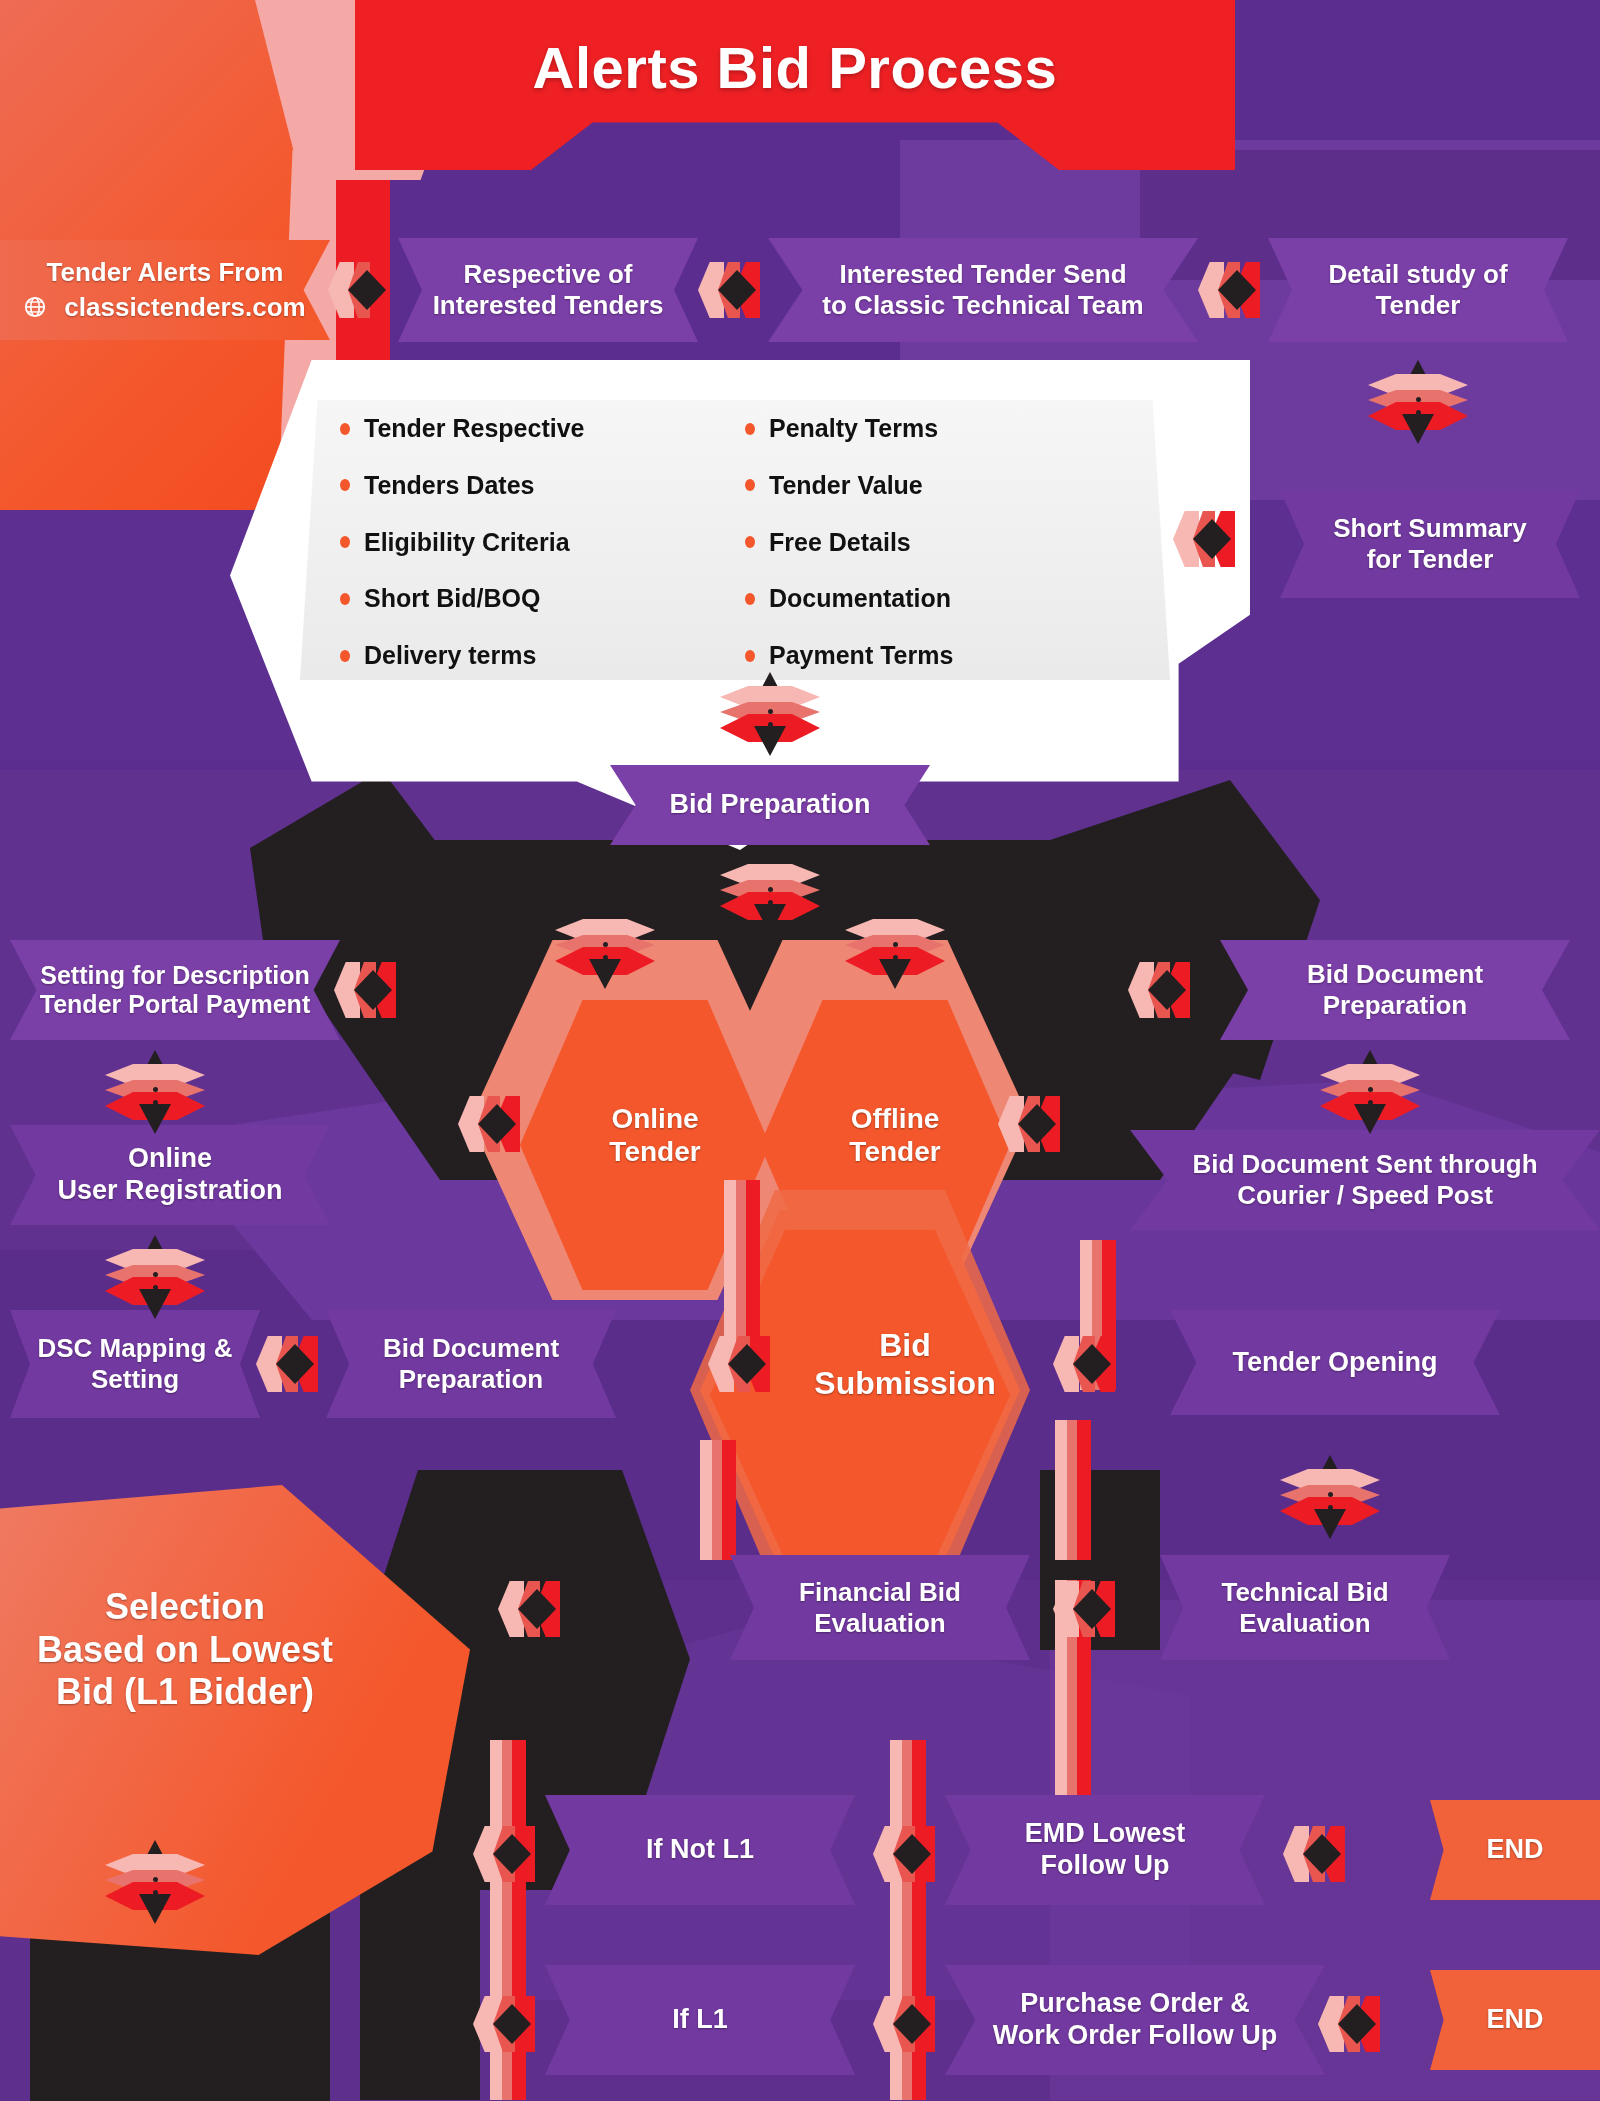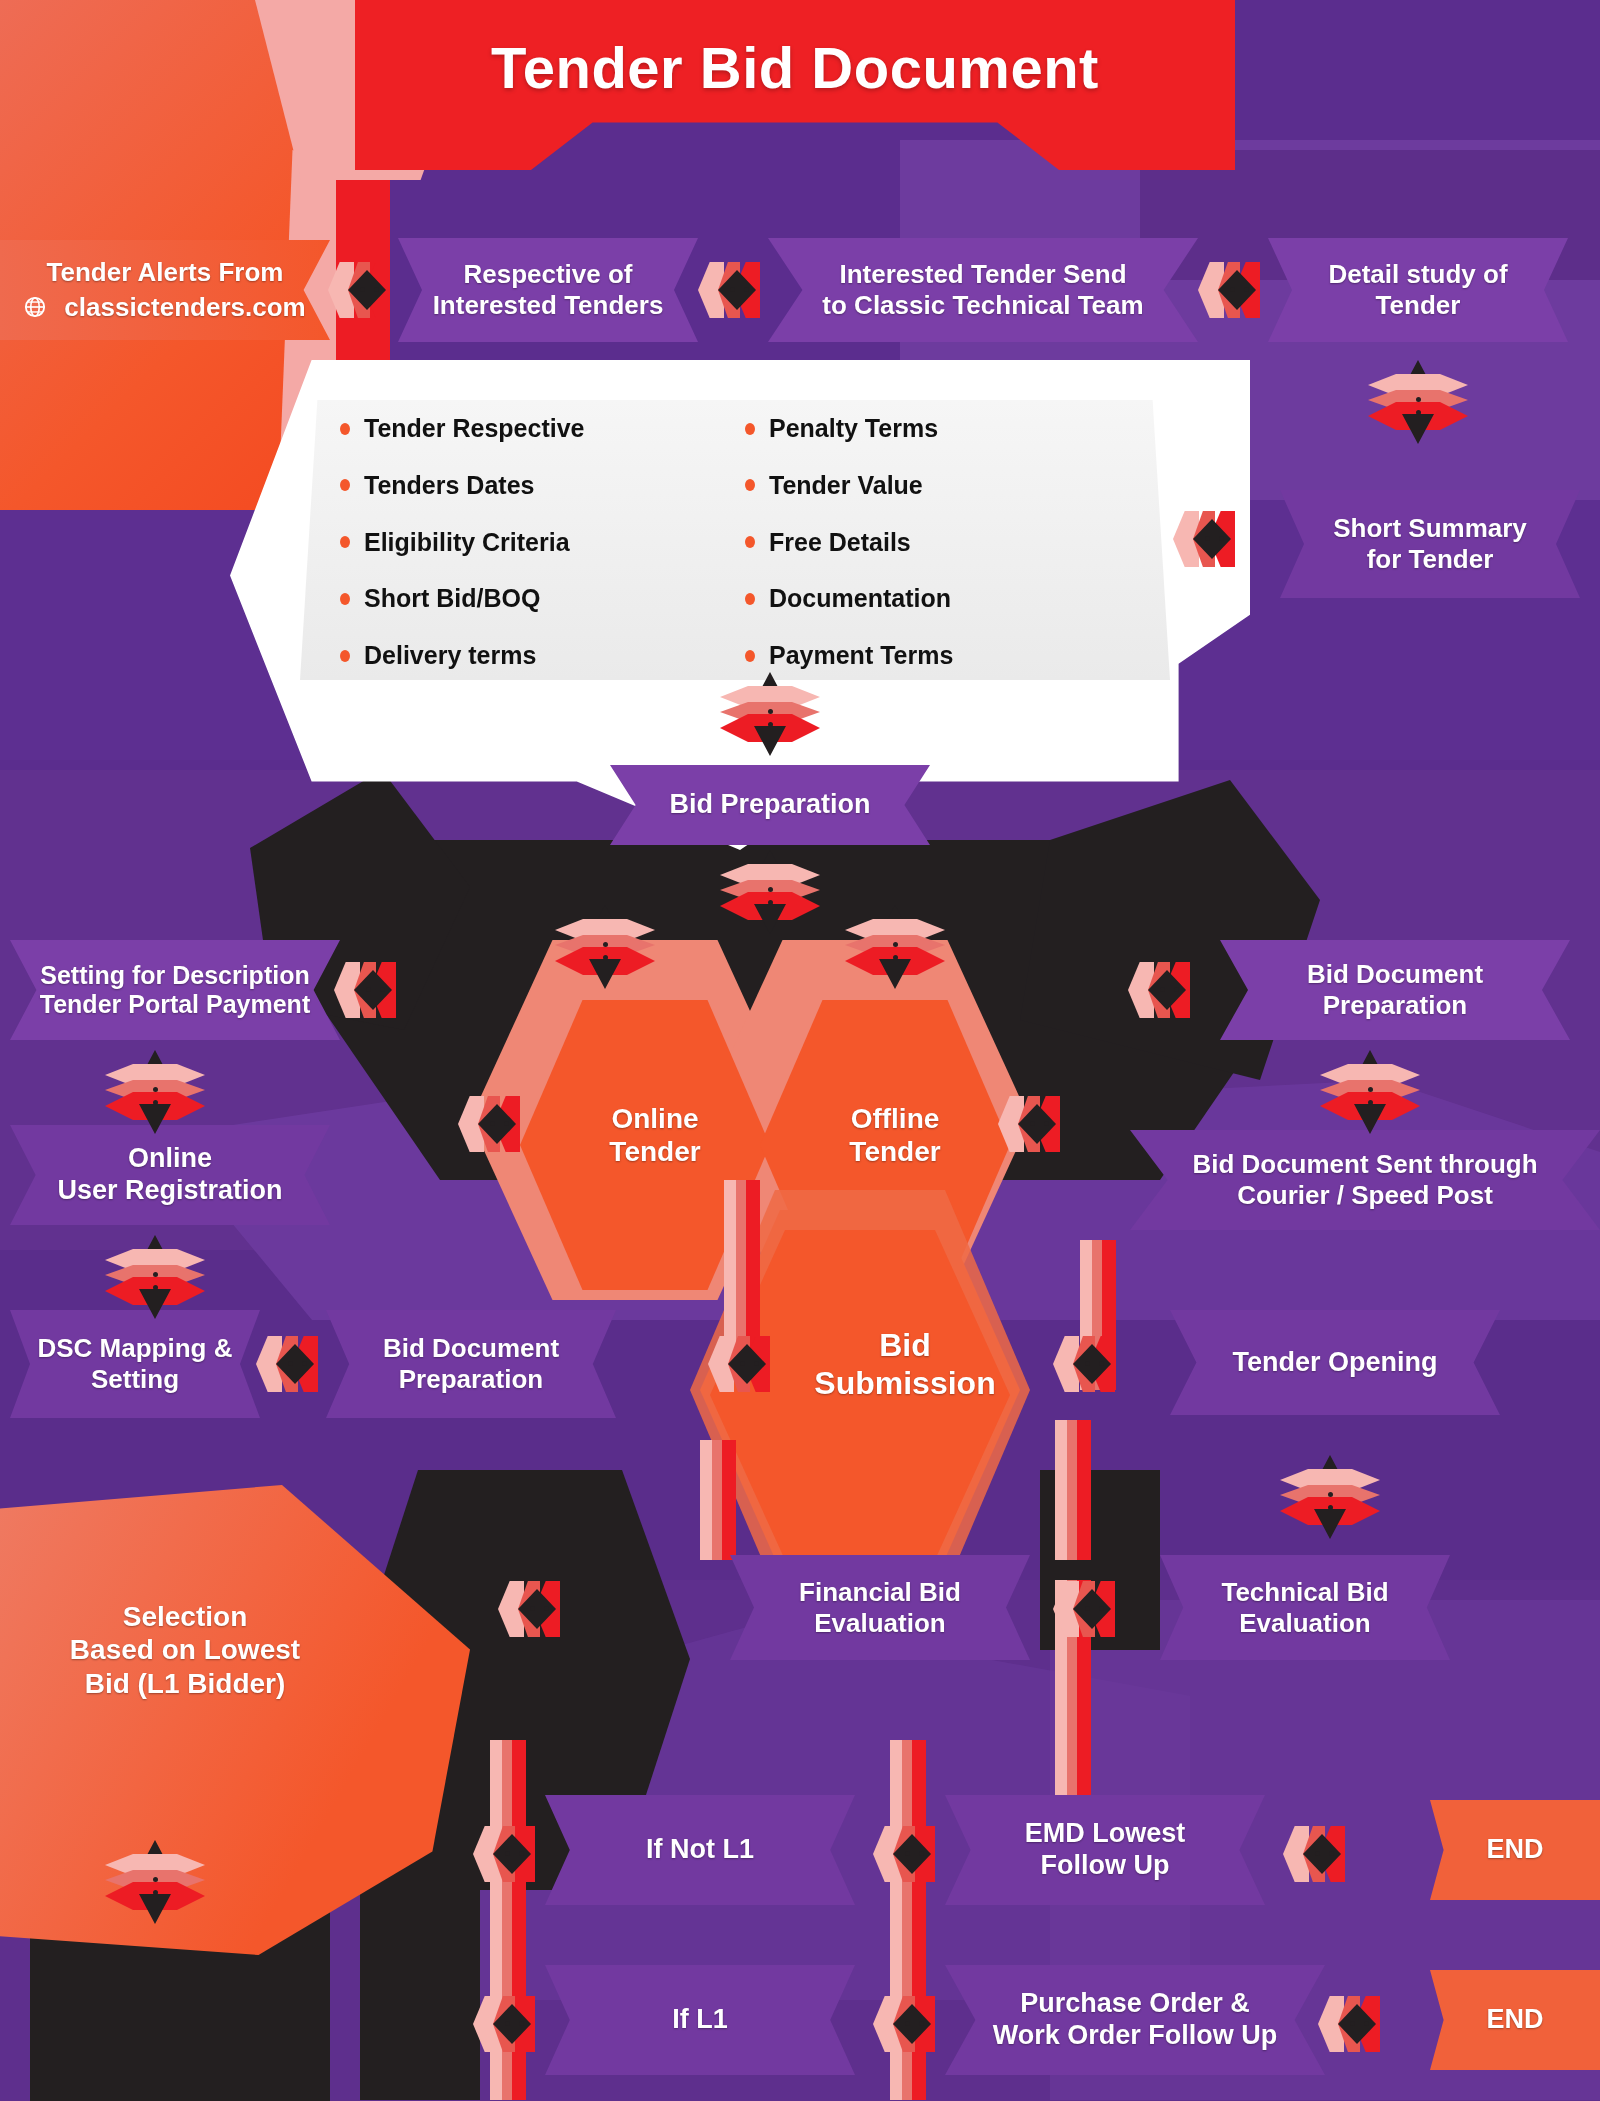--- a/index.html
+++ b/index.html
@@ -208,21 +208,21 @@
       <i class="s1"></i>
       <i class="s2"></i>
       <i class="s3"></i>
     </div>
 
   <div id="callout-white"></div>
 </div>
 
 <div id="header-pink"></div>
 <div id="header-band"></div>
-<div id="title">Tender Bid Document</div>
+<div id="title">Alerts Bid Process</div>
 
 <div class="node" style="left:0;top:240px;width:330px;height:100px;background:linear-gradient(90deg,#ef6a4e,#f4572b);clip-path:polygon(0% 0%,100% 0%,92% 50%,100% 100%,0% 100%);">
   <div style="display:flex;flex-direction:column;gap:4px;font-size:26px;">
     <span>Tender Alerts From</span>
     <span style="display:flex;align-items:center;justify-content:center;gap:18px;">
       <svg width="22" height="22" viewBox="0 0 24 24">
         <circle cx="12" cy="12" r="10" fill="none" stroke="#fff" stroke-width="2"></circle>
         <ellipse cx="12" cy="12" rx="4.6" ry="10" fill="none" stroke="#fff" stroke-width="1.8"></ellipse>
         <line x1="2" y1="12" x2="22" y2="12" stroke="#fff" stroke-width="1.8"></line>
         <line x1="3.6" y1="6.6" x2="20.4" y2="6.6" stroke="#fff" stroke-width="1.5"></line>
@@ -591,21 +591,21 @@
 
 <div class="conn hconn" style="left:500px;top:1575px;">
   <div class="band b1"></div>
     <div class="band b2"></div>
     <div class="band b3"></div>
   <div class="dia"></div>
     <div class="dot" style="left:30px;"></div>
     <div class="dot" style="left:44px;"></div>
 </div>
 
-<div class="node" style="left:20px;top:1570px;width:330px;height:160px;font-size:28px;background:transparent;">
+<div class="node" style="left:20px;top:1570px;width:330px;height:160px;font-size:36px;background:transparent;">
   <div>
     <div>Selection</div>
     <div>Based on Lowest</div>
     <div>Bid (L1 Bidder)</div>
   </div>
 </div>
 
 <div class="conn vconn" style="left:105px;top:1840px;">
   <div class="dtop"></div>
     <div class="lay y1"></div>

